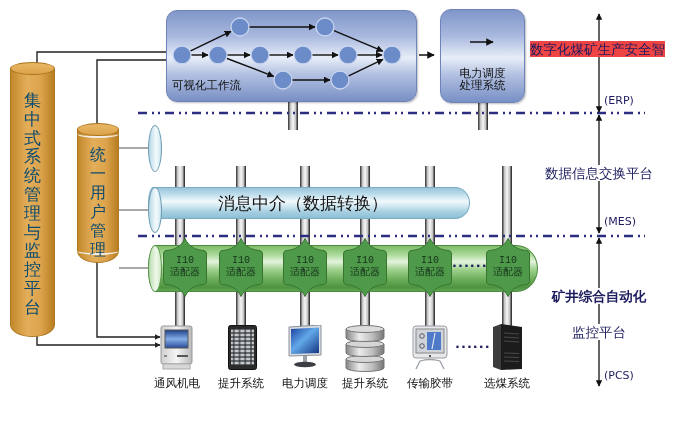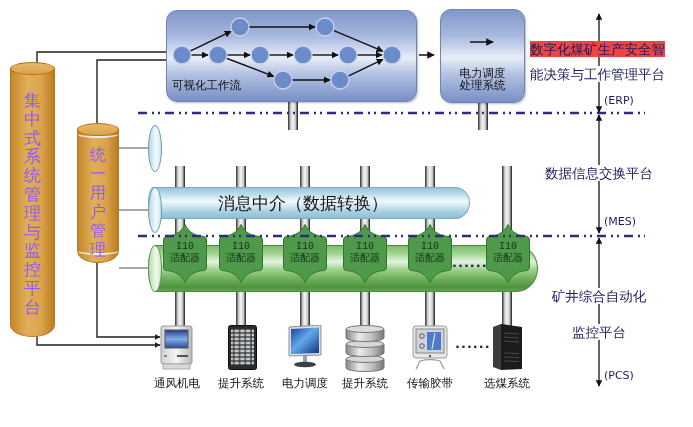--- a/index.html
+++ b/index.html
@@ -30,25 +30,25 @@
 .cap{position:absolute;width:14px;box-sizing:border-box;border-radius:50%;}
 .cap-blue{border:1px solid #6b9db4;background:linear-gradient(to right,#b6d8e7,#f4fafc 60%,#cde5ef);}
 .cap-green{border:1px solid #5e9a50;background:linear-gradient(to right,#b9ddb0,#eef8ea 60%,#cfe8c6);}
 
 .cyl-body{position:absolute;box-sizing:border-box;border:1px solid #b07a22;
  border-radius:0 0 50% 50% / 0 0 12px 12px;
  background:linear-gradient(to right,#c3882b 0%,#e3ae5a 38%,#dca34c 70%,#b97e22 100%);}
 .cyl-top{position:absolute;box-sizing:border-box;height:13px;border-radius:50%;border:1px solid #a8731c;
  background:linear-gradient(to bottom,#e9b866,#dca24b);}
 .ring{position:absolute;box-sizing:border-box;height:8px;border-bottom:2px solid rgba(245,245,245,.9);border-radius:0 0 50% 50%;}
-.vtext{position:absolute;width:calc(1em + 2px);word-break:break-all;text-align:center;color:#8b5cf6;}
+.vtext{position:absolute;width:calc(1em + 2px);word-break:break-all;text-align:center;color:#0c4a6e;}
 .vtext-big{left:23px;top:91px;font-size:17px;line-height:18.8px;}
 .vtext-small{left:89px;top:145px;font-size:16px;line-height:19px;}
 
-.adapter{position:absolute;top:224px;width:44px;height:59px;}
+.adapter{position:absolute;top:238px;width:44px;height:59px;}
 .adapter svg{position:absolute;left:0;top:0;}
 .adapter path{fill:#4e9a4a;stroke:#37752f;stroke-width:1;}
 .ad-l1{position:absolute;left:0;top:17px;width:44px;text-align:center;font-family:"Liberation Mono",monospace;font-size:10px;line-height:11px;color:#15301a;}
 .ad-l2{position:absolute;left:0;top:28px;width:44px;text-align:center;font-size:10px;line-height:11px;color:#15301a;white-space:nowrap;}
 .ellipsis{position:absolute;font-size:13px;font-weight:bold;color:#1c1c5e;letter-spacing:1px;line-height:10px;}
 
 .device{position:absolute;}
 .dev-label{position:absolute;top:376px;width:70px;text-align:center;font-size:11.5px;line-height:14px;white-space:nowrap;color:#111;}
 
 .lvl{position:absolute;font-size:13.5px;line-height:16px;color:#1c1c5e;white-space:nowrap;}
@@ -280,23 +280,22 @@
 
     <line x1="138" y1="113" x2="645" y2="113" stroke="#2c2c80" stroke-width="2.5" stroke-dasharray="9 5 2 4 2 5"></line>
     <line x1="138" y1="236" x2="645" y2="236" stroke="#2c2c80" stroke-width="2.5" stroke-dasharray="9 5 2 4 2 5"></line>
 
     <line x1="599" y1="14" x2="599" y2="112" stroke="#111" stroke-width="1.3" marker-start="url(#arrowhead)" marker-end="url(#arrowhead)"></line>
     <line x1="599" y1="115" x2="599" y2="233" stroke="#111" stroke-width="1.3" marker-start="url(#arrowhead)" marker-end="url(#arrowhead)"></line>
     <line x1="599" y1="238" x2="599" y2="386" stroke="#111" stroke-width="1.3" marker-start="url(#arrowhead)" marker-end="url(#arrowhead)"></line>
   </svg>
 
   <div class="lvl" style="left:530px;top:41px;background:#ef4444;">数字化煤矿生产安全智</div>
-  <div class="lvl" style="left:530px;top:66px;background:#fff;">能决策与工作管理平台</div>
   <div class="code" style="left:604px;top:94px">(ERP)</div>
 
   <div class="lvl lvl-c" style="left:539px;top:165px;background:#fff;">数据信息交换平台</div>
   <div class="code" style="left:604px;top:215px">(MES)</div>
 
-  <div class="lvl lvl-c" style="left:539px;top:288px;background:#fff;">矿井综合自动化</div>
+  <div class="lvl lvl-c" style="left:539px;top:288px;background:#fff;font-weight:bold;">矿井综合自动化</div>
   <div class="lvl lvl-c" style="left:559px;top:324px;width:80px;background:#fff;">监控平台</div>
   <div class="code" style="left:604px;top:369px">(PCS)</div>
 
 </div>
 
 </body></html>

